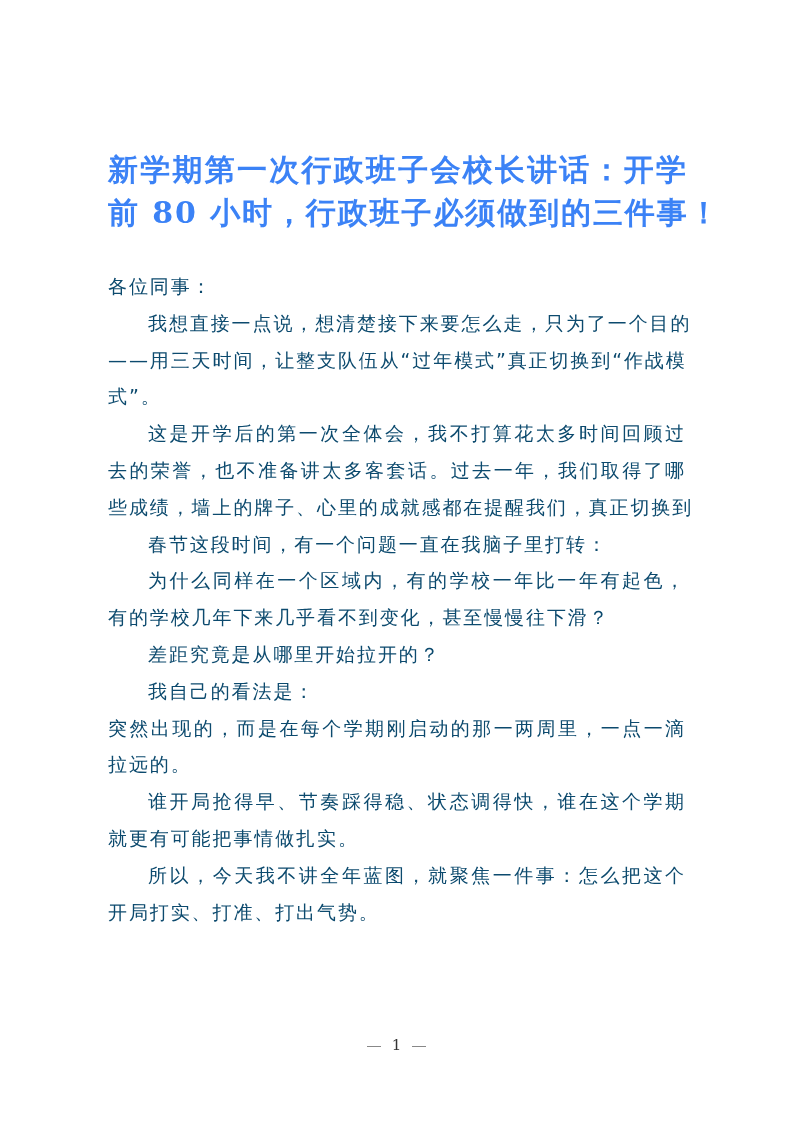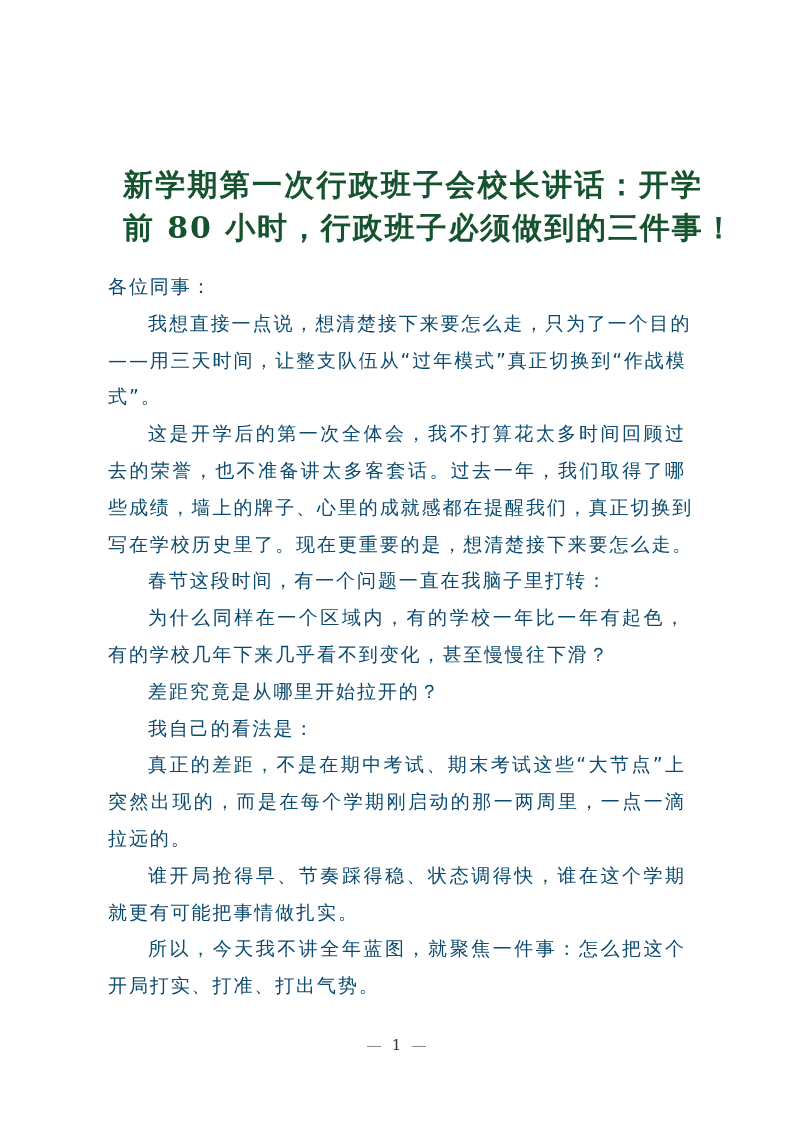--- a/index.html
+++ b/index.html
@@ -19,29 +19,29 @@
       left: 0; top: 0;
       width: 793px;
       height: 1122px;
       background: #ffffff;
     }
     .title {
       position: absolute;
       left: 108px;
       top: 148px;
       width: 580px;
-      margin: 15px;
+      margin: 0;
       font-family: "DejaVu Serif", "Liberation Serif", serif;
       font-weight: bold;
       font-size: 30px;
       line-height: 43px;
       letter-spacing: 0.6px;
       text-align: justify;
       text-align-last: left;
-      color: #14532d;
+      color: #3b82f6;
     }
     .title .line {
       display: block;
       white-space: nowrap;
     }
     .body {
       position: absolute;
       left: 108px;
       top: 268px;
       width: 578px;
@@ -98,42 +98,40 @@
     <div>
       <span class="line indent">我想直接一点说，想清楚接下来要怎么走，只为了一个目的</span>
       <span class="line">——用三天时间，让整支队伍从“过年模式”真正切换到“作战模</span>
       <span class="line last">式”。</span>
     </div>
 
     <div>
       <span class="line indent">这是开学后的第一次全体会，我不打算花太多时间回顾过</span>
       <span class="line">去的荣誉，也不准备讲太多客套话。过去一年，我们取得了哪</span>
       <span class="line">些成绩，墙上的牌子、心里的成就感都在提醒我们，真正切换到</span>
-      <span class="line">写在学校历史里了。现在更重要的是，想清楚接下来要怎么走。</span>
     </div>
 
     <div>
       <span class="line indent last">春节这段时间，有一个问题一直在我脑子里打转：</span>
     </div>
 
     <div>
       <span class="line indent">为什么同样在一个区域内，有的学校一年比一年有起色，</span>
       <span class="line last">有的学校几年下来几乎看不到变化，甚至慢慢往下滑？</span>
     </div>
 
     <div>
       <span class="line indent last">差距究竟是从哪里开始拉开的？</span>
     </div>
 
     <div>
       <span class="line indent last">我自己的看法是：</span>
     </div>
 
     <div>
-      <span class="line indent">真正的差距，不是在期中考试、期末考试这些“大节点”上</span>
       <span class="line">突然出现的，而是在每个学期刚启动的那一两周里，一点一滴</span>
       <span class="line last">拉远的。</span>
     </div>
 
     <div>
       <span class="line indent">谁开局抢得早、节奏踩得稳、状态调得快，谁在这个学期</span>
       <span class="line last">就更有可能把事情做扎实。</span>
     </div>
 
     <div>

